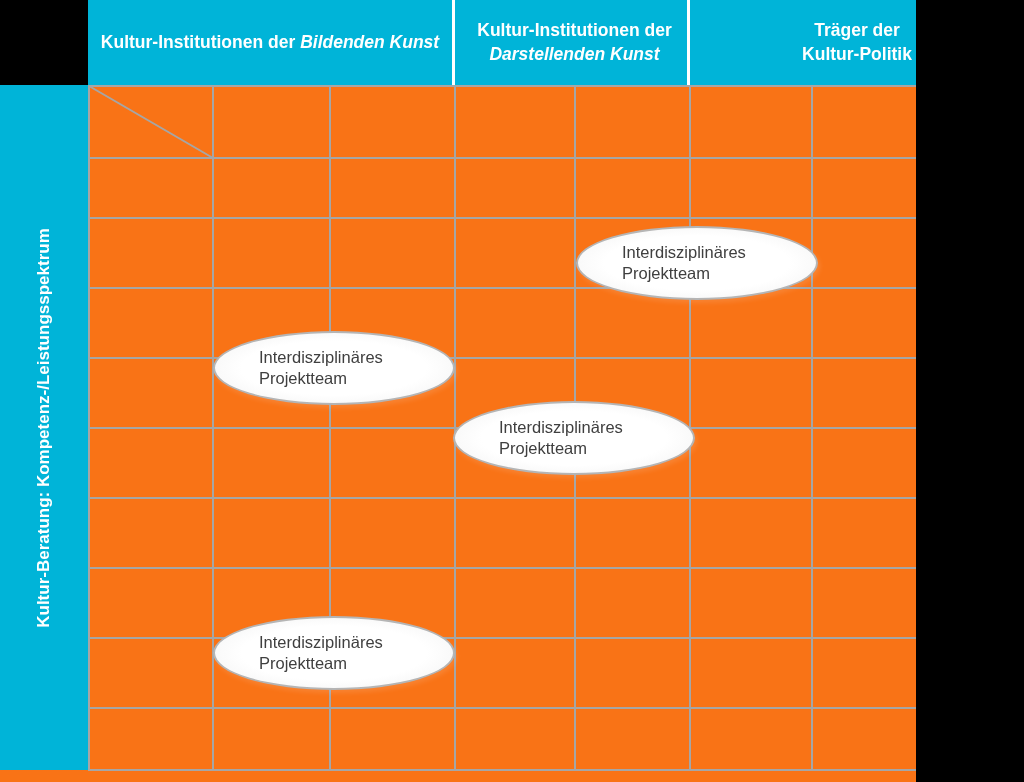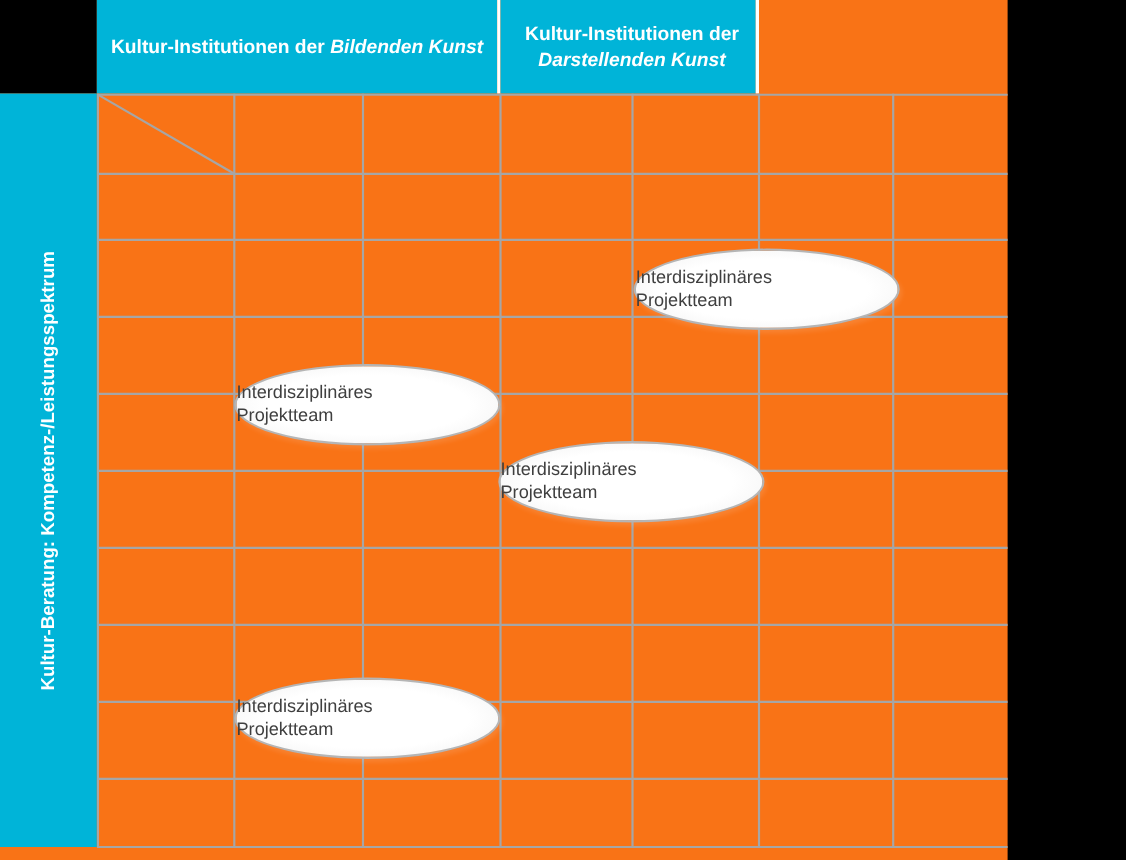--- a/index.html
+++ b/index.html
@@ -48,21 +48,21 @@
   
   .grid{position:absolute;left:88px;top:85px;}
   
   .ellipse{
     position:absolute;
     width:238px;height:70px;
     border-radius:50%;
     background:radial-gradient(ellipse at center, #ffffff 55%, #efefef 100%);
     border:2px solid #b5b5b5;
     box-shadow:2px 3px 5px rgba(255,255,255,0.12);
-    display:flex;align-items:center;justify-content:flex-start;
+    display:flex;align-items:center;justify-content:center;
   }
   .ellipse span{
     display:block;max-width:150px;
     font-size:16.5px;line-height:1.3;color:#3f3f3f;text-align:left;
   }
   .e1{left:576px;top:226px;}
   .e2{left:213px;top:331px;}
   .e3{left:453px;top:401px;}
   .e4{left:213px;top:616px;}
 </style>
@@ -81,20 +81,26 @@
       </div>
     </div>
     <div class="hsep"></div>
     <div class="hseg seg2">
       <div class="htext">
         <span>Kultur-Institutionen der</span>
         <em>Darstellenden Kunst</em>
       </div>
     </div>
     <div class="hsep"></div>
+    <div class="hseg seg3">
+      <div class="htext">
+        <span>Träger der Kultur-Politik</span>
+        <em></em>
+      </div>
+    </div>
   </div>
 
   <div class="sidebar">
     <span class="vtext">Kultur-Beratung: Kompetenz-/Leistungsspektrum</span>
   </div>
 
   <svg class="grid" width="936" height="697" viewBox="0 0 936 697">
     <g stroke="#a6a6a6" stroke-width="2" fill="none">
 
       <line x1="1" y1="0" x2="1" y2="685"></line>

